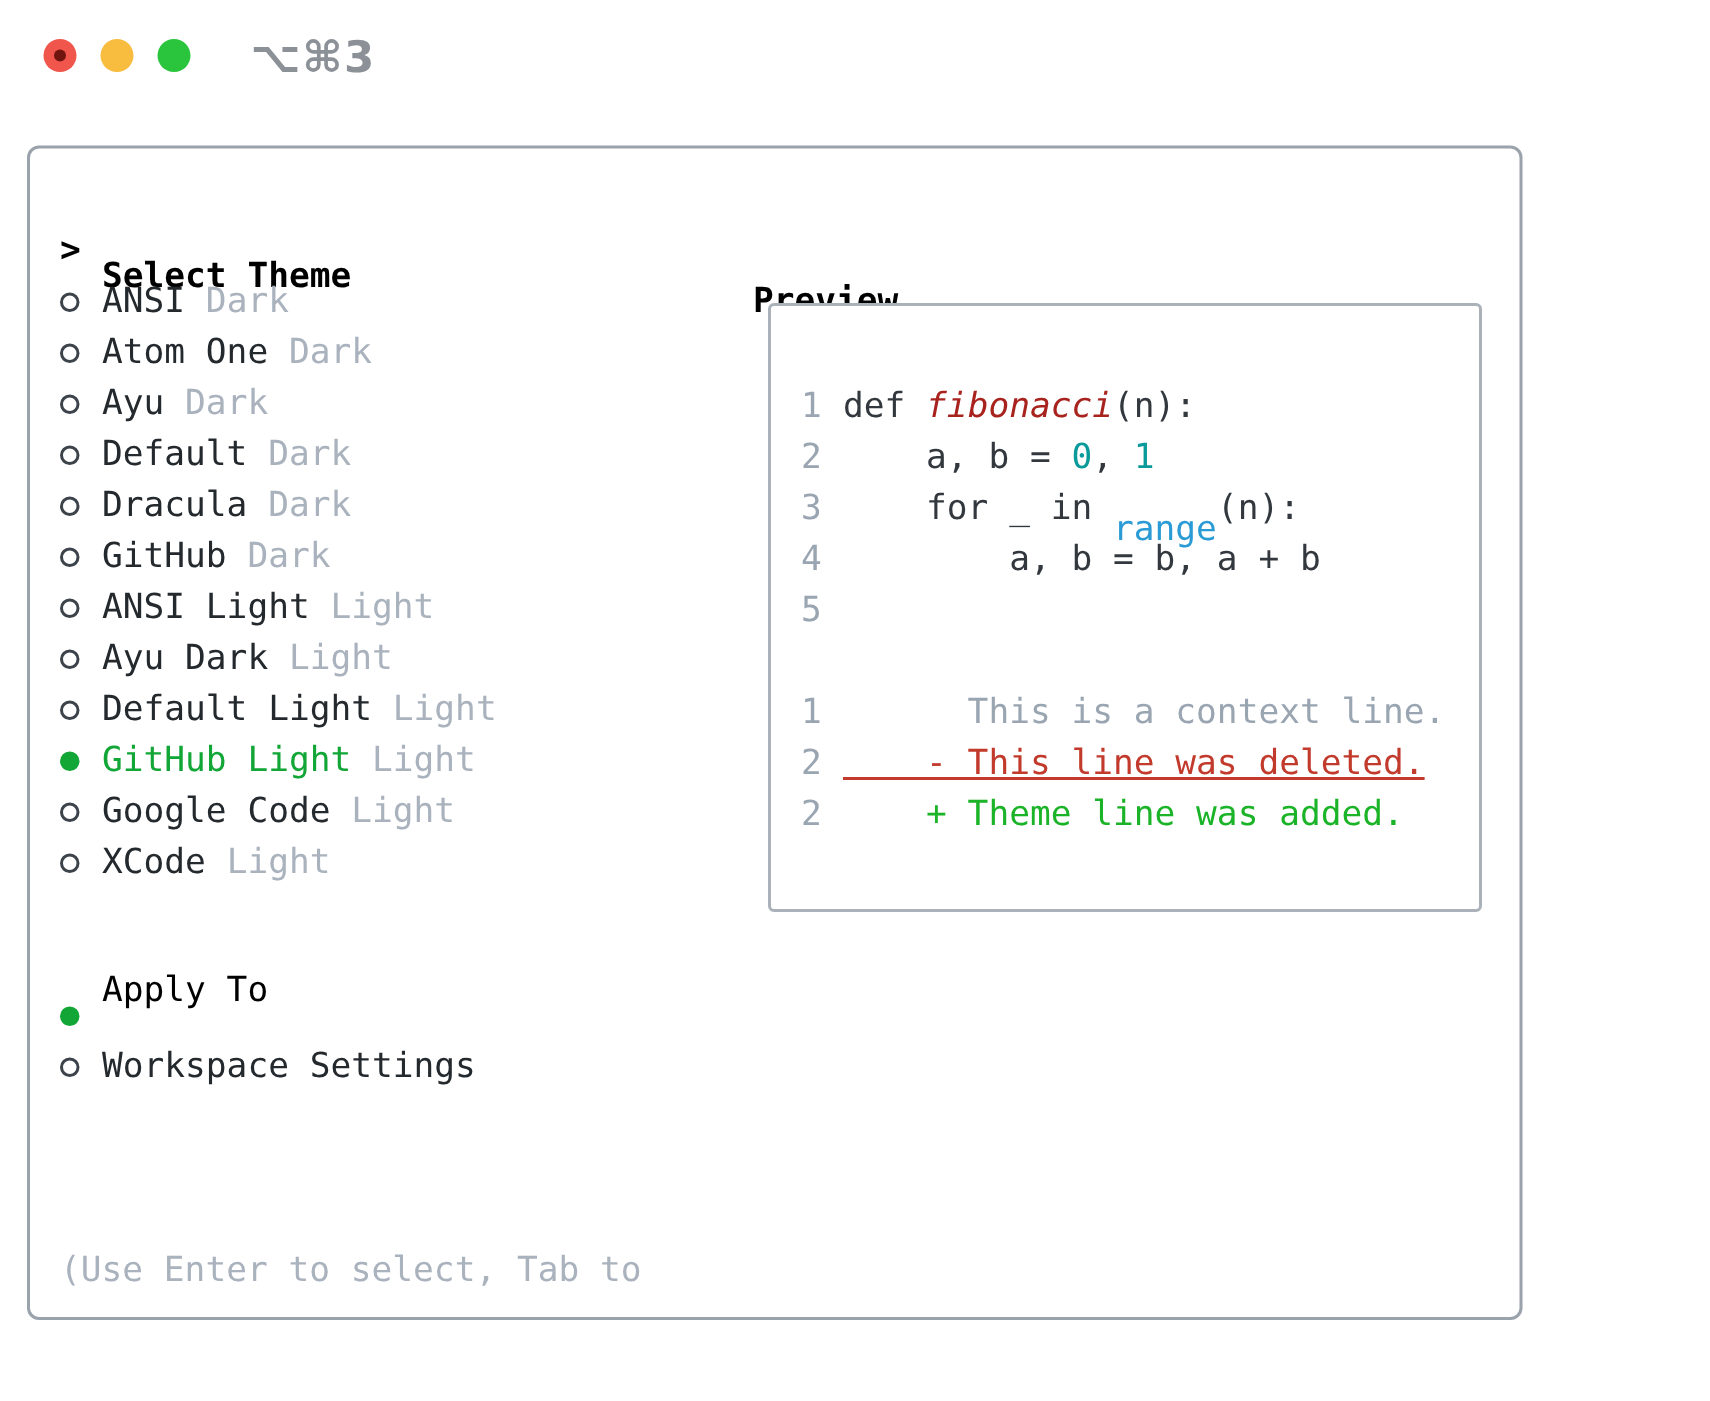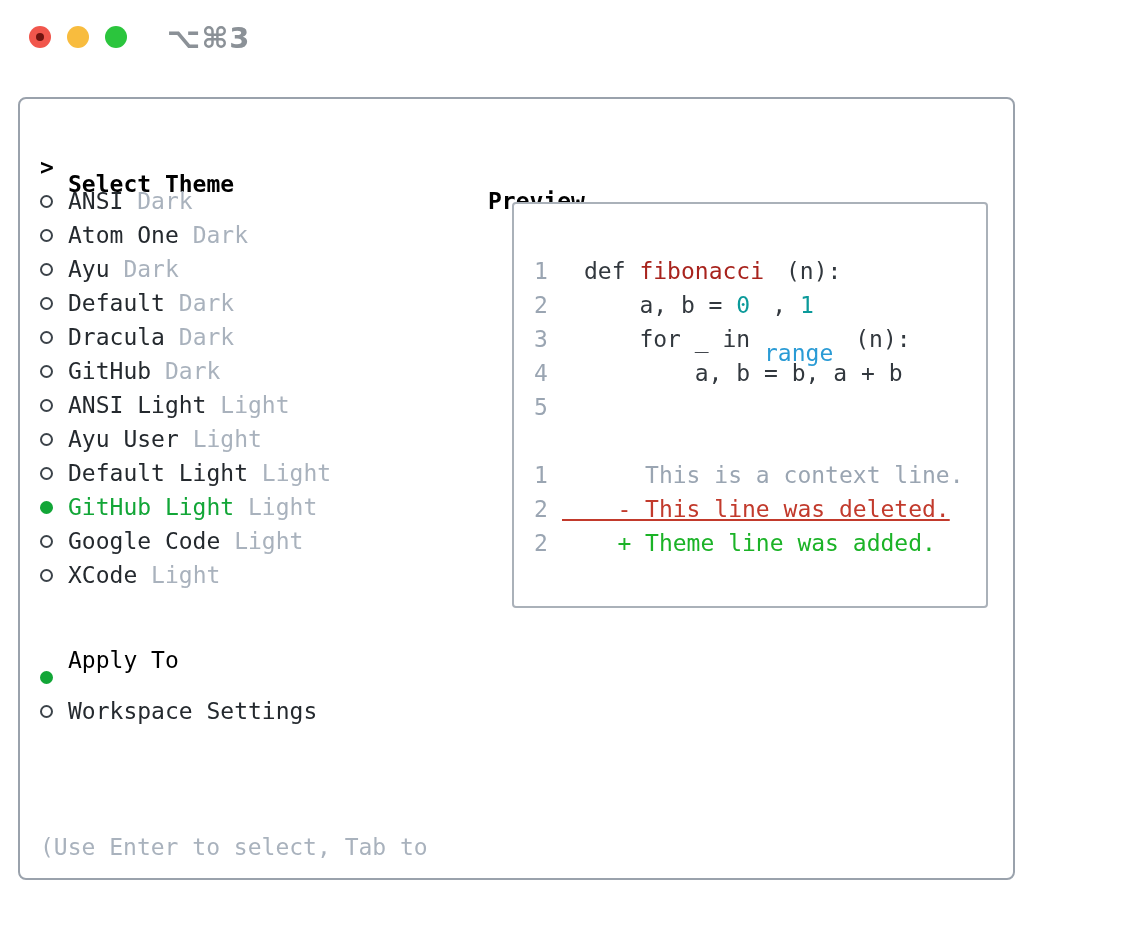--- a/index.html
+++ b/index.html
@@ -39,30 +39,30 @@
   .bullet{width:13px;height:13px;border:2px solid var(--c-bullet);border-radius:50%;display:inline-block;}
   .bullet.sel{background:var(--c-green);border-color:var(--c-green);}
   .prefix{font-weight:bold;color:var(--c-heading);}
   .hdr{font-weight:bold;color:var(--c-heading);margin-top:34px;}
   .nm{color:var(--c-text);}
   .suffix{color:var(--c-muted);}
   .sel-text .nm{color:var(--c-green);}
   .left-list{position:absolute;left:20px;top:51px;}
   .apply-block{position:absolute;left:20px;top:527px;}
   .hint{position:absolute;left:20px;top:663px;color:var(--c-muted);line-height:34px;white-space:pre;}
-  .preview-title{position:absolute;left:468px;top:51px;height:34px;display:flex;align-items:center;text-align:center;}
+  .preview-title{position:absolute;left:482px;top:51px;height:34px;display:flex;align-items:center;text-align:center;}
   .preview-box{
     position:absolute;left:492px;top:103px;width:476px;height:406px;
     border:2px solid var(--c-box_border);border-radius:4px;background:#fff;
   }
   .code{position:absolute;left:20px;top:50px;right:10px;}
   .code .row{height:34px;}
   .lineno{color:var(--c-lineno);display:inline-block;width:28px;flex:none;white-space:pre;}
-  .tok-plain{color:#32383e;margin-left:22px;}
-  .tok-func{color:var(--c-func_red);}
+  .tok-plain{color:#32383e;}
+  .tok-func{color:var(--c-func_red);font-style:italic;}
   .tok-num{color:var(--c-num_teal);}
   .tok-builtin{color:var(--c-builtin_blue);margin-top:28px;}
   .tok-context{color:var(--c-lineno);}
   .tok-del{color:var(--c-diff_del);text-decoration:underline;}
   .tok-add{color:var(--c-diff_add);}
 </style>
 </head>
 <body>
 
 <div class="titlebar">
@@ -82,21 +82,21 @@
       <span class="hdr">Select Theme</span>
     </div>
     <div id="theme-items">
         <div class="row"><span class="cell"><span class="bullet"></span></span><span class="nm">ANSI</span><span class="suffix"> Dark</span></div>
         <div class="row"><span class="cell"><span class="bullet"></span></span><span class="nm">Atom One</span><span class="suffix"> Dark</span></div>
         <div class="row"><span class="cell"><span class="bullet"></span></span><span class="nm">Ayu</span><span class="suffix"> Dark</span></div>
         <div class="row"><span class="cell"><span class="bullet"></span></span><span class="nm">Default</span><span class="suffix"> Dark</span></div>
         <div class="row"><span class="cell"><span class="bullet"></span></span><span class="nm">Dracula</span><span class="suffix"> Dark</span></div>
         <div class="row"><span class="cell"><span class="bullet"></span></span><span class="nm">GitHub</span><span class="suffix"> Dark</span></div>
         <div class="row"><span class="cell"><span class="bullet"></span></span><span class="nm">ANSI Light</span><span class="suffix"> Light</span></div>
-        <div class="row"><span class="cell"><span class="bullet"></span></span><span class="nm">Ayu User</span><span class="suffix"> Light</span></div>
+        <div class="row"><span class="cell"><span class="bullet"></span></span><span class="nm">Ayu Dark</span><span class="suffix"> Light</span></div>
         <div class="row"><span class="cell"><span class="bullet"></span></span><span class="nm">Default Light</span><span class="suffix"> Light</span></div>
         <div class="row sel-text"><span class="cell"><span class="bullet sel"></span></span><span class="nm">GitHub Light</span><span class="suffix"> Light</span></div>
         <div class="row"><span class="cell"><span class="bullet"></span></span><span class="nm">Google Code</span><span class="suffix"> Light</span></div>
         <div class="row"><span class="cell"><span class="bullet"></span></span><span class="nm">XCode</span><span class="suffix"> Light</span></div>
       </div>
   </div>
 
   <div class="apply-block">
     <div class="row">
       <span class="cell"></span>

